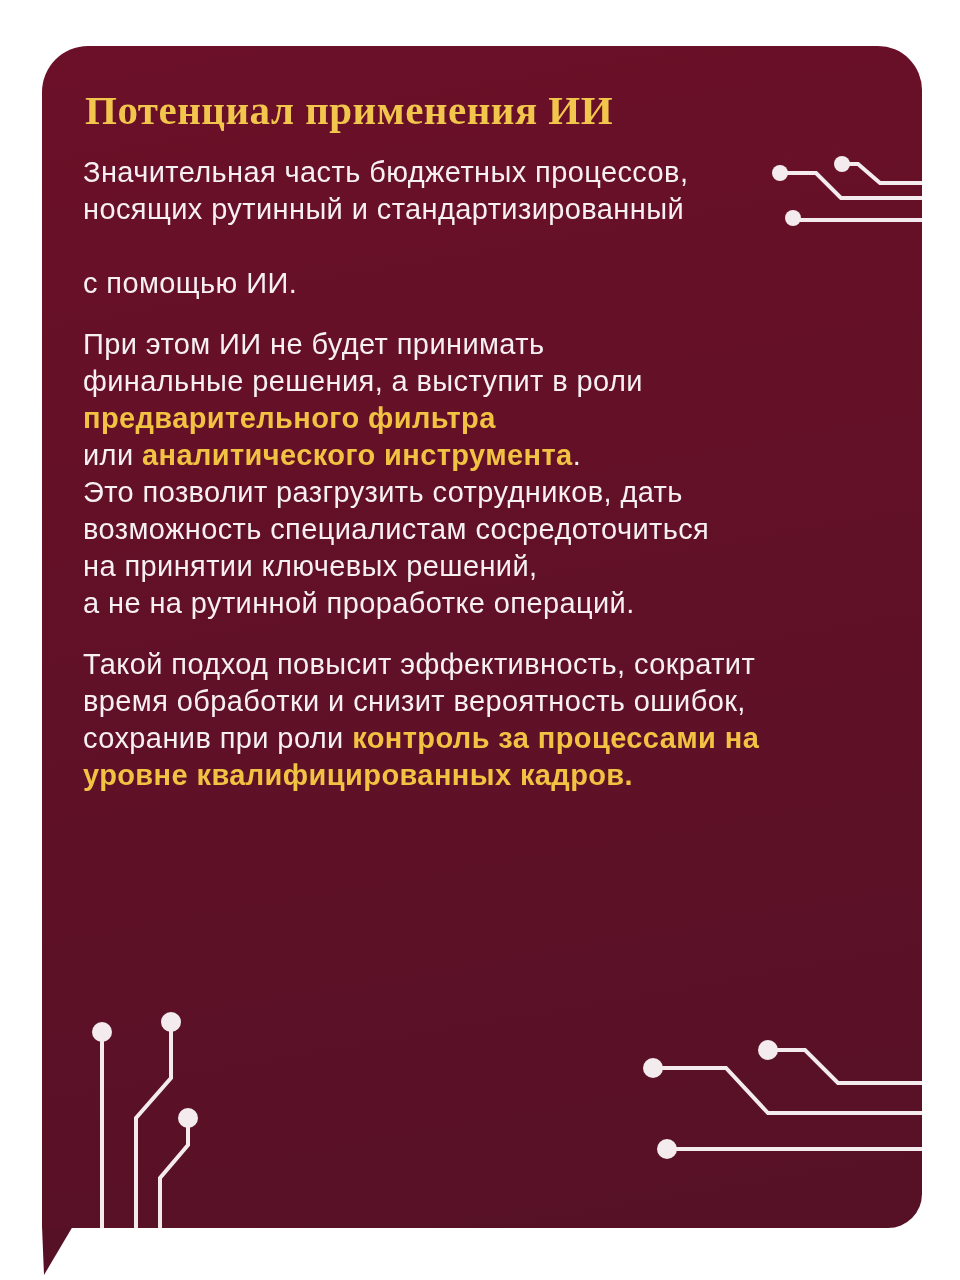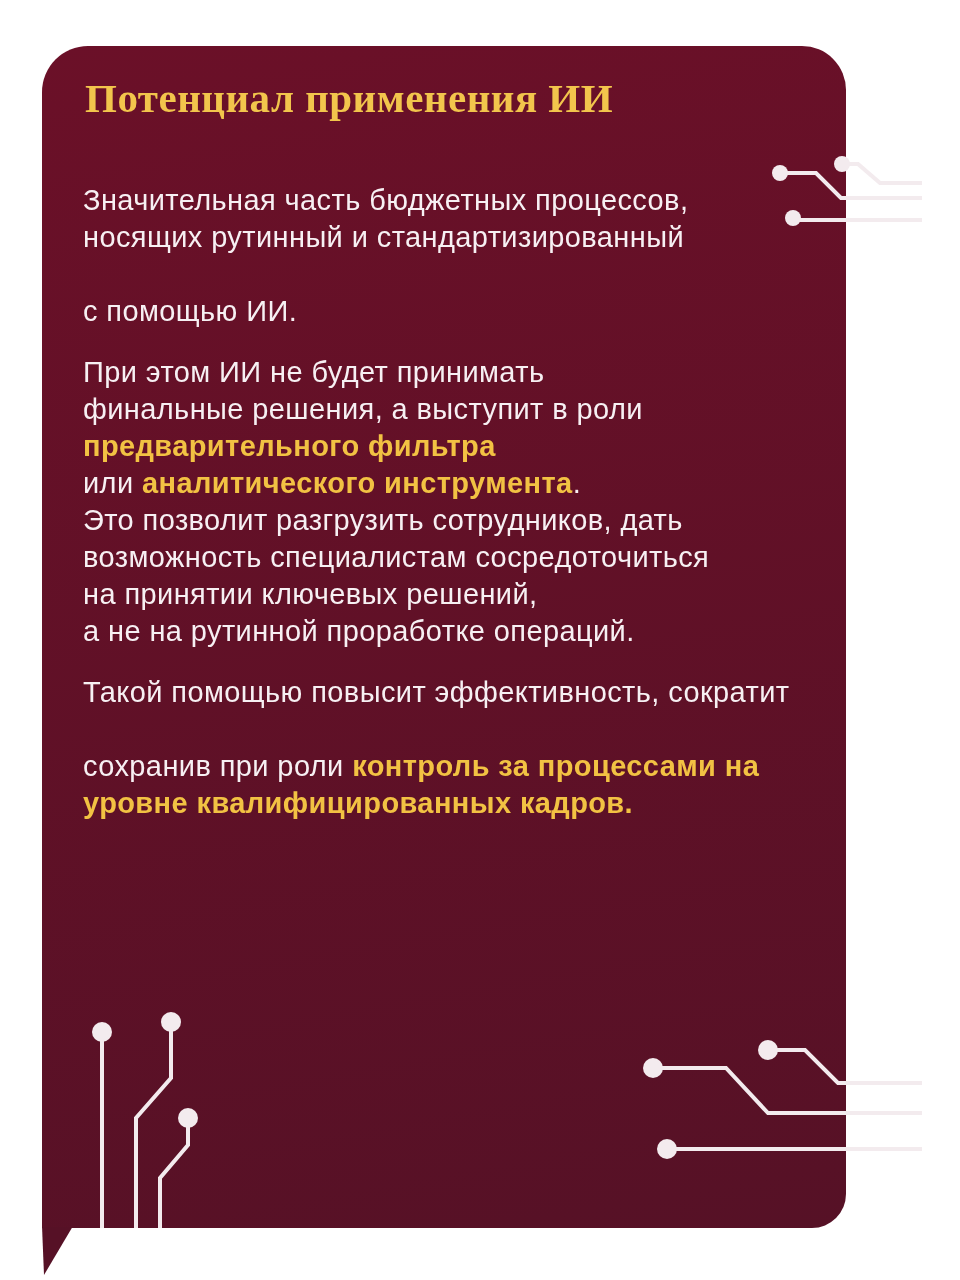--- a/index.html
+++ b/index.html
@@ -15,25 +15,25 @@
   body{background:var(--page-background);font-family:"Liberation Sans","DejaVu Sans",sans-serif;}
   .page{
     position:relative;
     width:960px;height:1280px;
     background:var(--page-background);
     overflow:hidden;
   }
   .card{
     position:absolute;
     left:42px;top:46px;
-    width:804px;height:1182px;
+    width:880px;height:1182px;
     background:linear-gradient(170deg,var(--card-gradient-top) 0%,var(--card-gradient-bottom) 100%);
     border-radius:46px 44px 34px 0;
     box-sizing:border-box;
-    padding:0 38px 0 41px;
+    padding:12px 38px 0 41px;
   }
   .circuit{
     position:absolute;left:0;top:0;width:880px;height:1182px;
     pointer-events:none;
   }
   .circuit path{stroke:var(--circuit-white);stroke-width:4;fill:none;stroke-linejoin:miter;}
   .circuit circle{fill:var(--circuit-white);}
   h1{
     position:relative;
     margin:28px 0 0 2px;
@@ -45,21 +45,21 @@
     color:var(--title-gold);
   }
   .body{position:relative;}
   .para{
     margin:24px 0 0 0;
     font-size:29px;
     line-height:37px;
     letter-spacing:0.4px;
     color:var(--body-text);
   }
-  .para:first-child{margin-top:60px;}
+  .para:first-child{margin-top:20px;}
   .para .hl{
     color:var(--highlight-gold);
     font-weight:bold;
   }
   .tail{
     position:absolute;
     left:42px;top:1227px;
     width:32px;height:50px;
   }
   .tail polygon{fill:var(--card-gradient-bottom);}
@@ -98,21 +98,21 @@
         <path d="M625,1103 H880"></path>
           <circle cx="625" cy="1103" r="10"></circle>
       </g>
     </svg>
 
     <h1>Потенциал применения ИИ</h1>
 
     <div class="body">
       <p class="para"><span>Значительная часть бюджетных процессов,</span><br><span>носящих рутинный и стандартизированный</span><br><br><span>с помощью ИИ.</span></p>
       <p class="para"><span>При этом ИИ не будет принимать</span><br><span>финальные решения, а выступит в роли</span><br><span class="hl">предварительного фильтра</span><br><span>или </span><span class="hl">аналитического инструмента</span><span>.</span><br><span>Это позволит разгрузить сотрудников, дать</span><br><span>возможность специалистам сосредоточиться</span><br><span>на принятии ключевых решений,</span><br><span>а не на рутинной проработке операций.</span></p>
-      <p class="para"><span>Такой помощью повысит эффективность, сократит</span><br><br><span>сохранив при роли </span><span class="hl">контроль за процессами на</span><br><span class="hl">уровне квалифицированных кадров.</span></p>
+      <p class="para"><span>Такой подход повысит эффективность, сократит</span><br><span>время обработки и снизит вероятность ошибок,</span><br><span>сохранив при роли </span><span class="hl">контроль за процессами на</span><br><span class="hl">уровне квалифицированных кадров.</span></p>
     </div>
 
   </div>
 
   <svg class="tail" viewBox="0 0 32 50" xmlns="http://www.w3.org/2000/svg" aria-hidden="true">
     <polygon points="0,-1 31,-1 2,48"></polygon>
   </svg>
 </div>
 
 </body></html>

